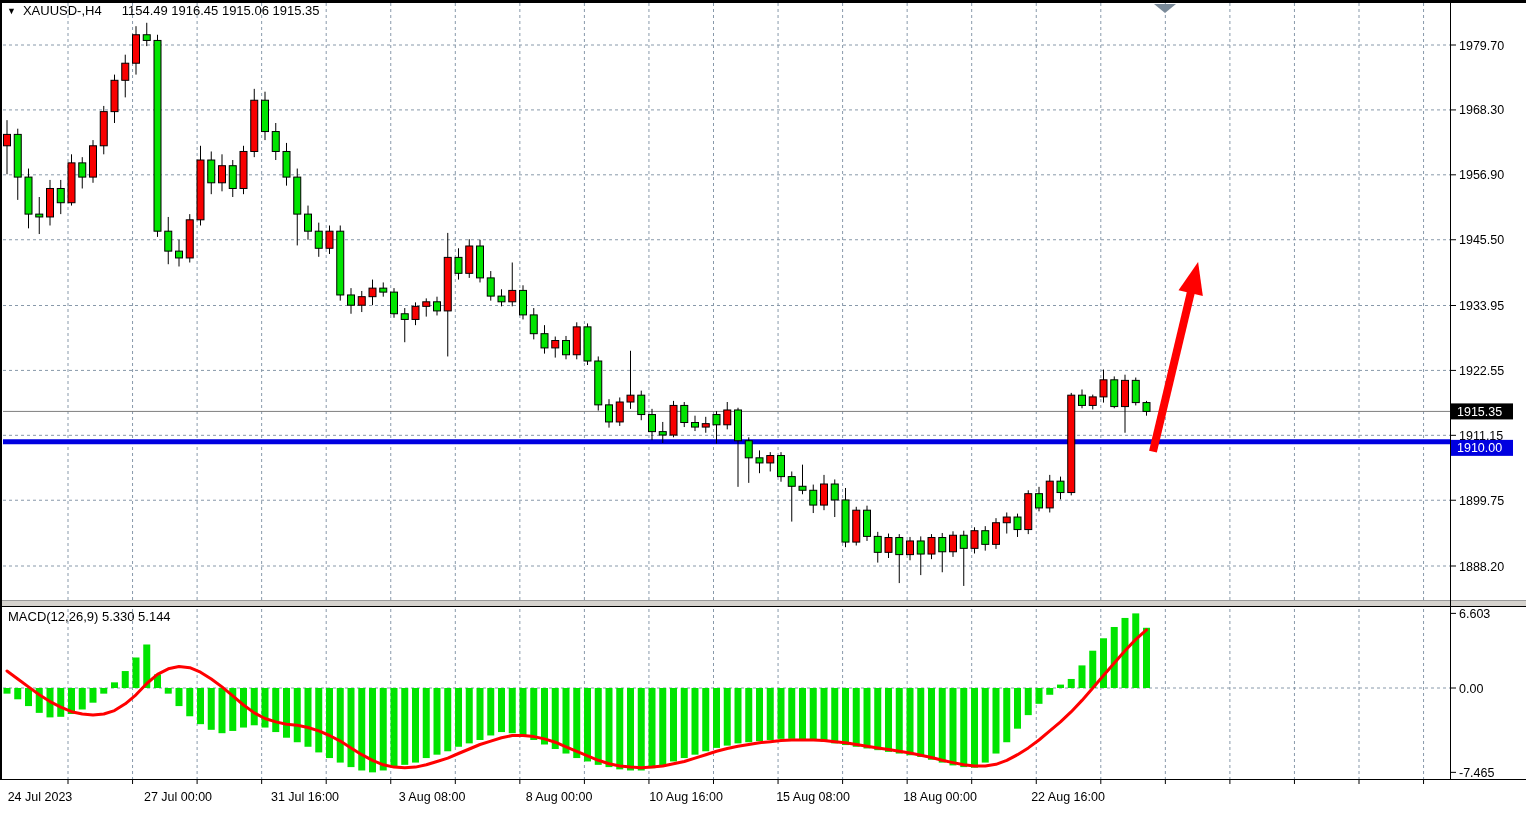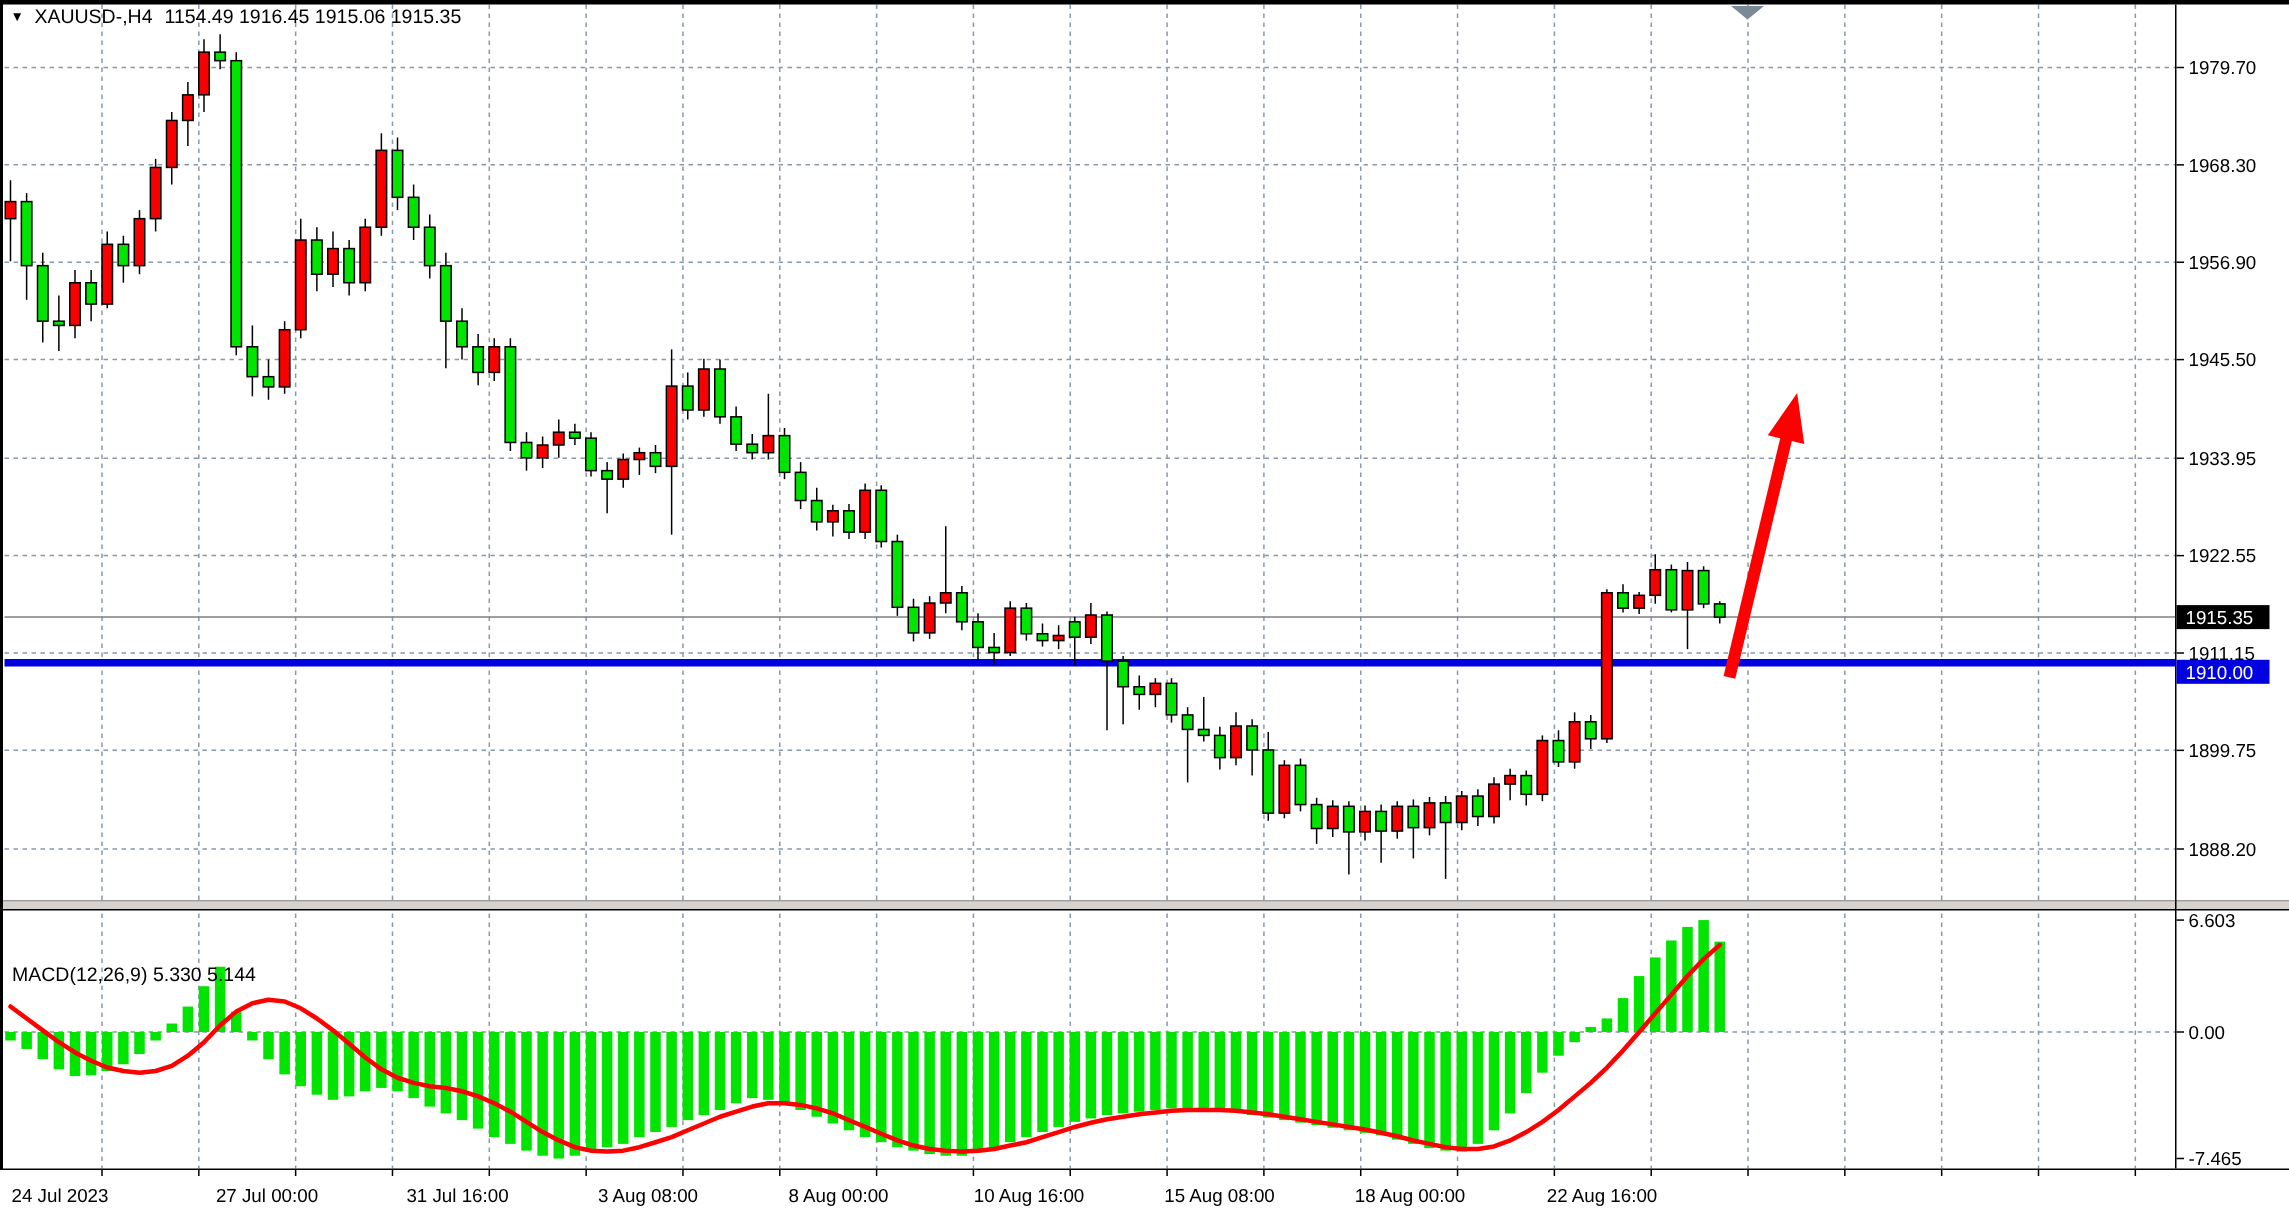--- a/index.html
+++ b/index.html
@@ -1,22 +1,22 @@
 <!DOCTYPE html>
 <html><head>
 <meta charset="utf-8">
 <style>
   html,body{margin:0;padding:0;background:#fff;}
   .screen{position:relative;width:1526px;height:813px;background:#ffffff;overflow:hidden;
           font-family:"Liberation Sans",sans-serif;color:#000;}
   #chart-svg{position:absolute;left:0;top:0;}
   .chart-title{position:absolute;left:7px;top:3px;font-size:13px;display:flex;align-items:center;z-index:5;}
   .chart-title .tri{font-size:9px;margin-right:7px;}
-  .chart-title .sym{margin-right:8px;}
-  .macd-title{position:absolute;left:8px;top:642px;font-size:13px;z-index:5;}
+  .chart-title .sym{margin-right:20px;}
+  .macd-title{position:absolute;left:8px;top:609px;font-size:13px;z-index:5;}
   text{font-family:"Liberation Sans",sans-serif;}
 </style>
 </head>
 <body>
 
 <div class="screen">
   <svg id="chart-svg" width="1526" height="813">
       <g stroke="#8899AA" stroke-width="1" stroke-dasharray="3,3">
         <line x1="68" y1="3" x2="68" y2="779"></line>
         <line x1="132.55" y1="3" x2="132.55" y2="779"></line>

